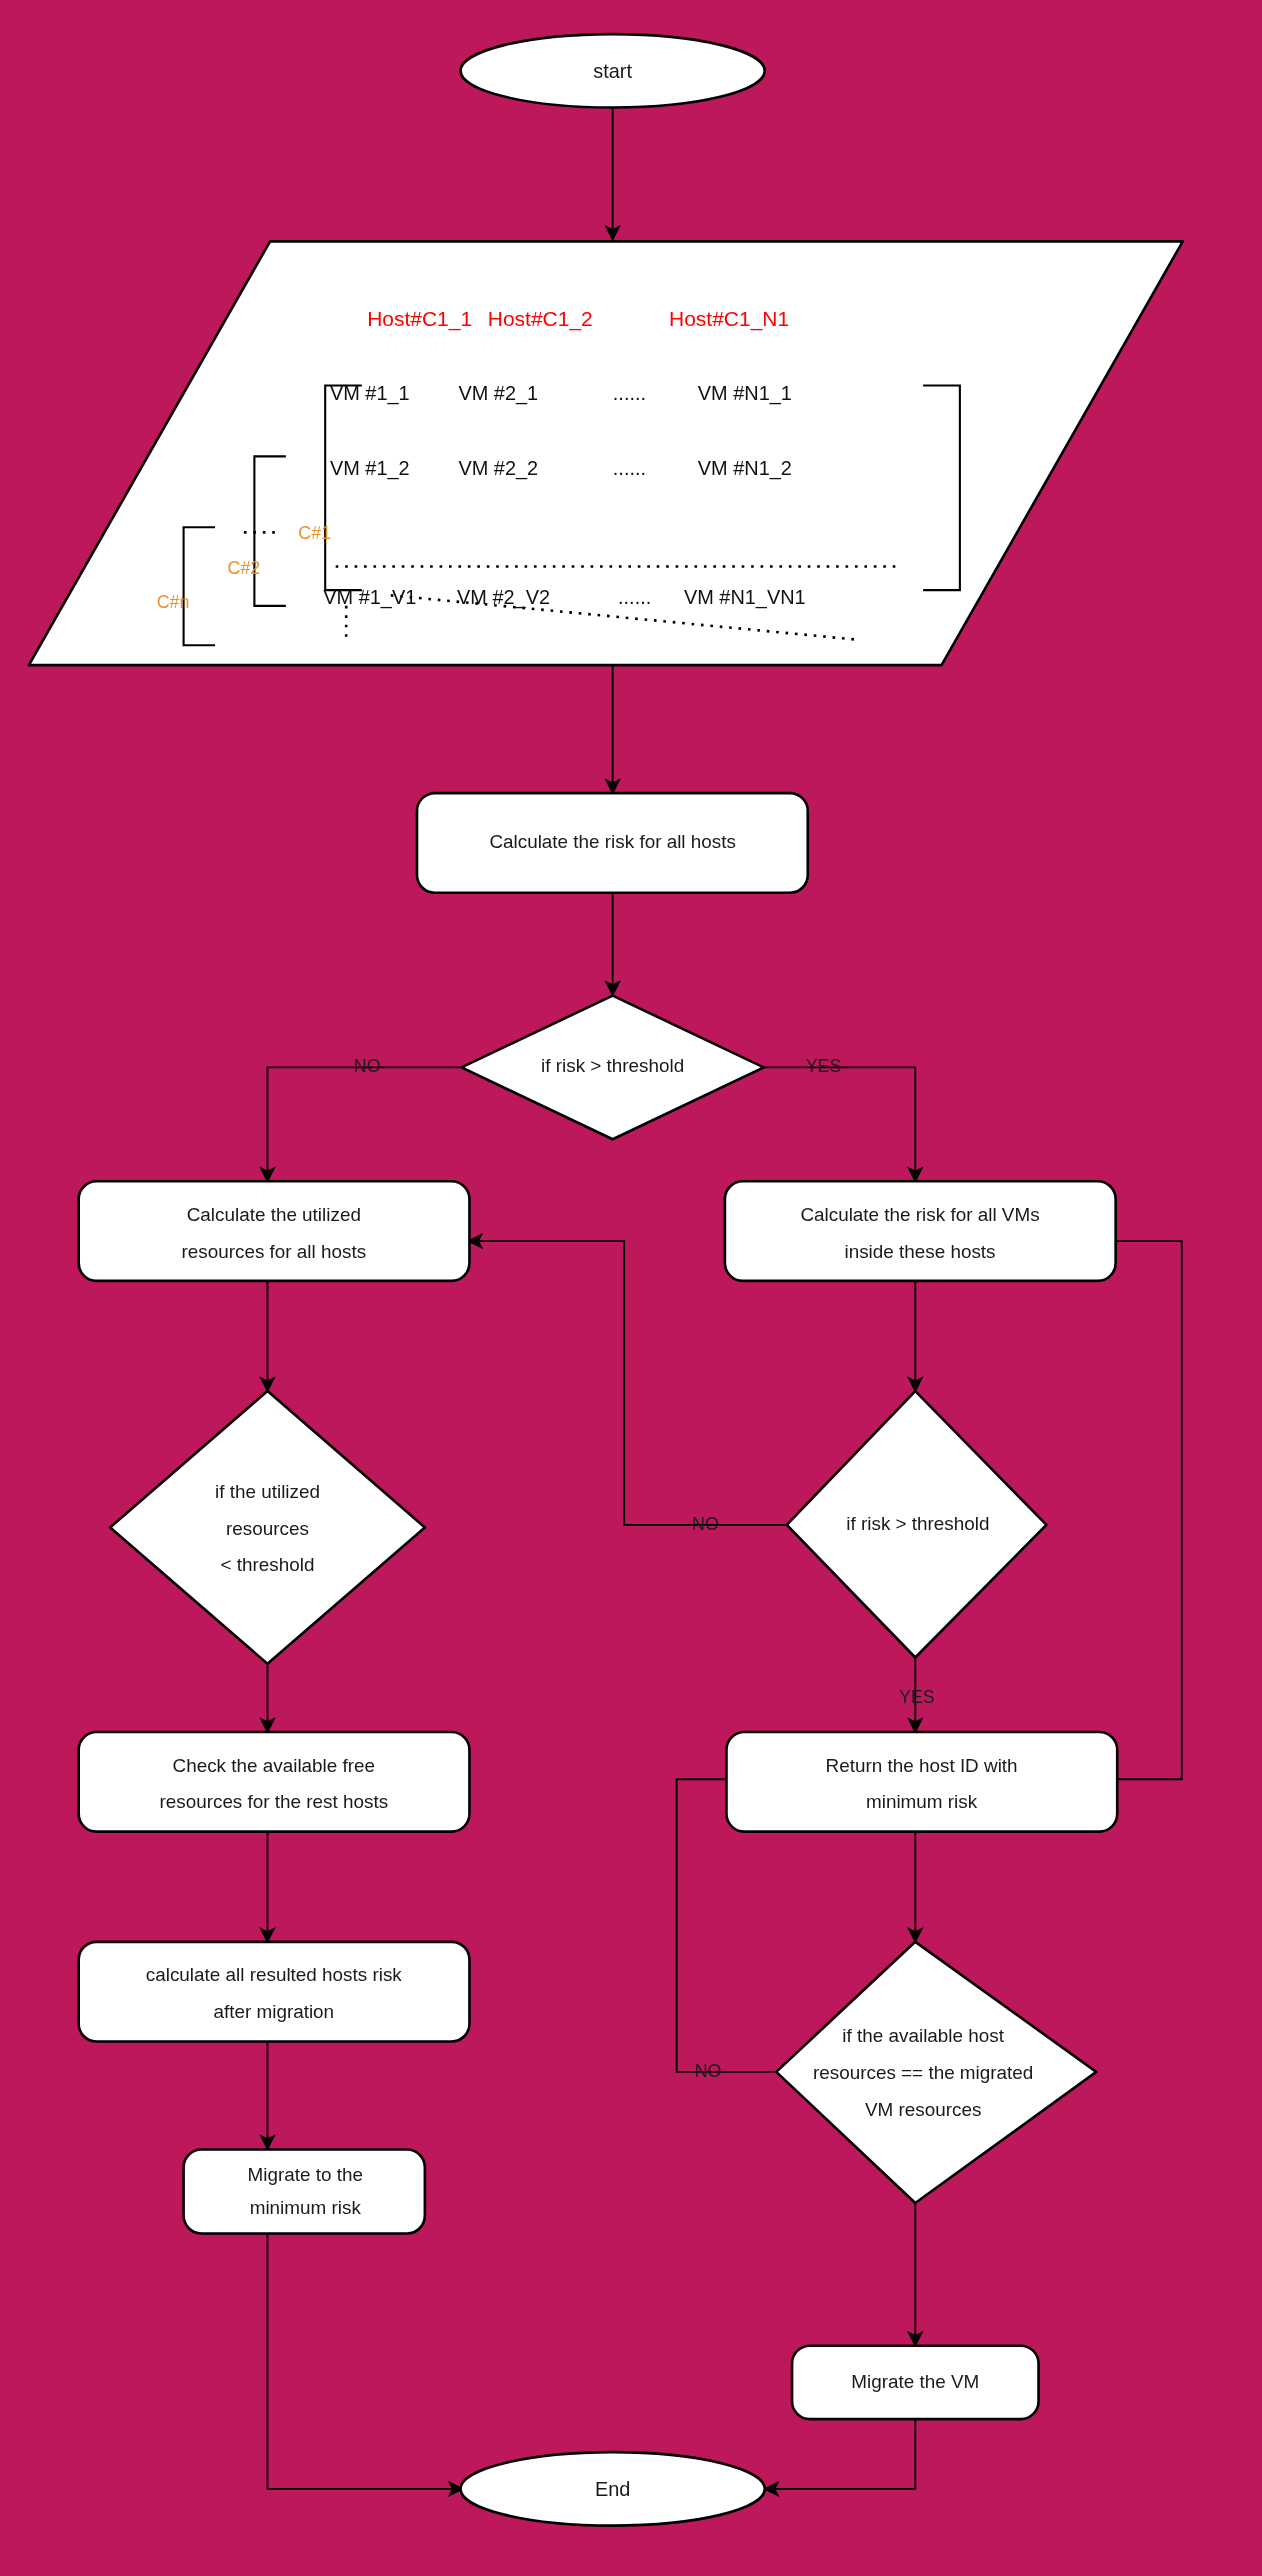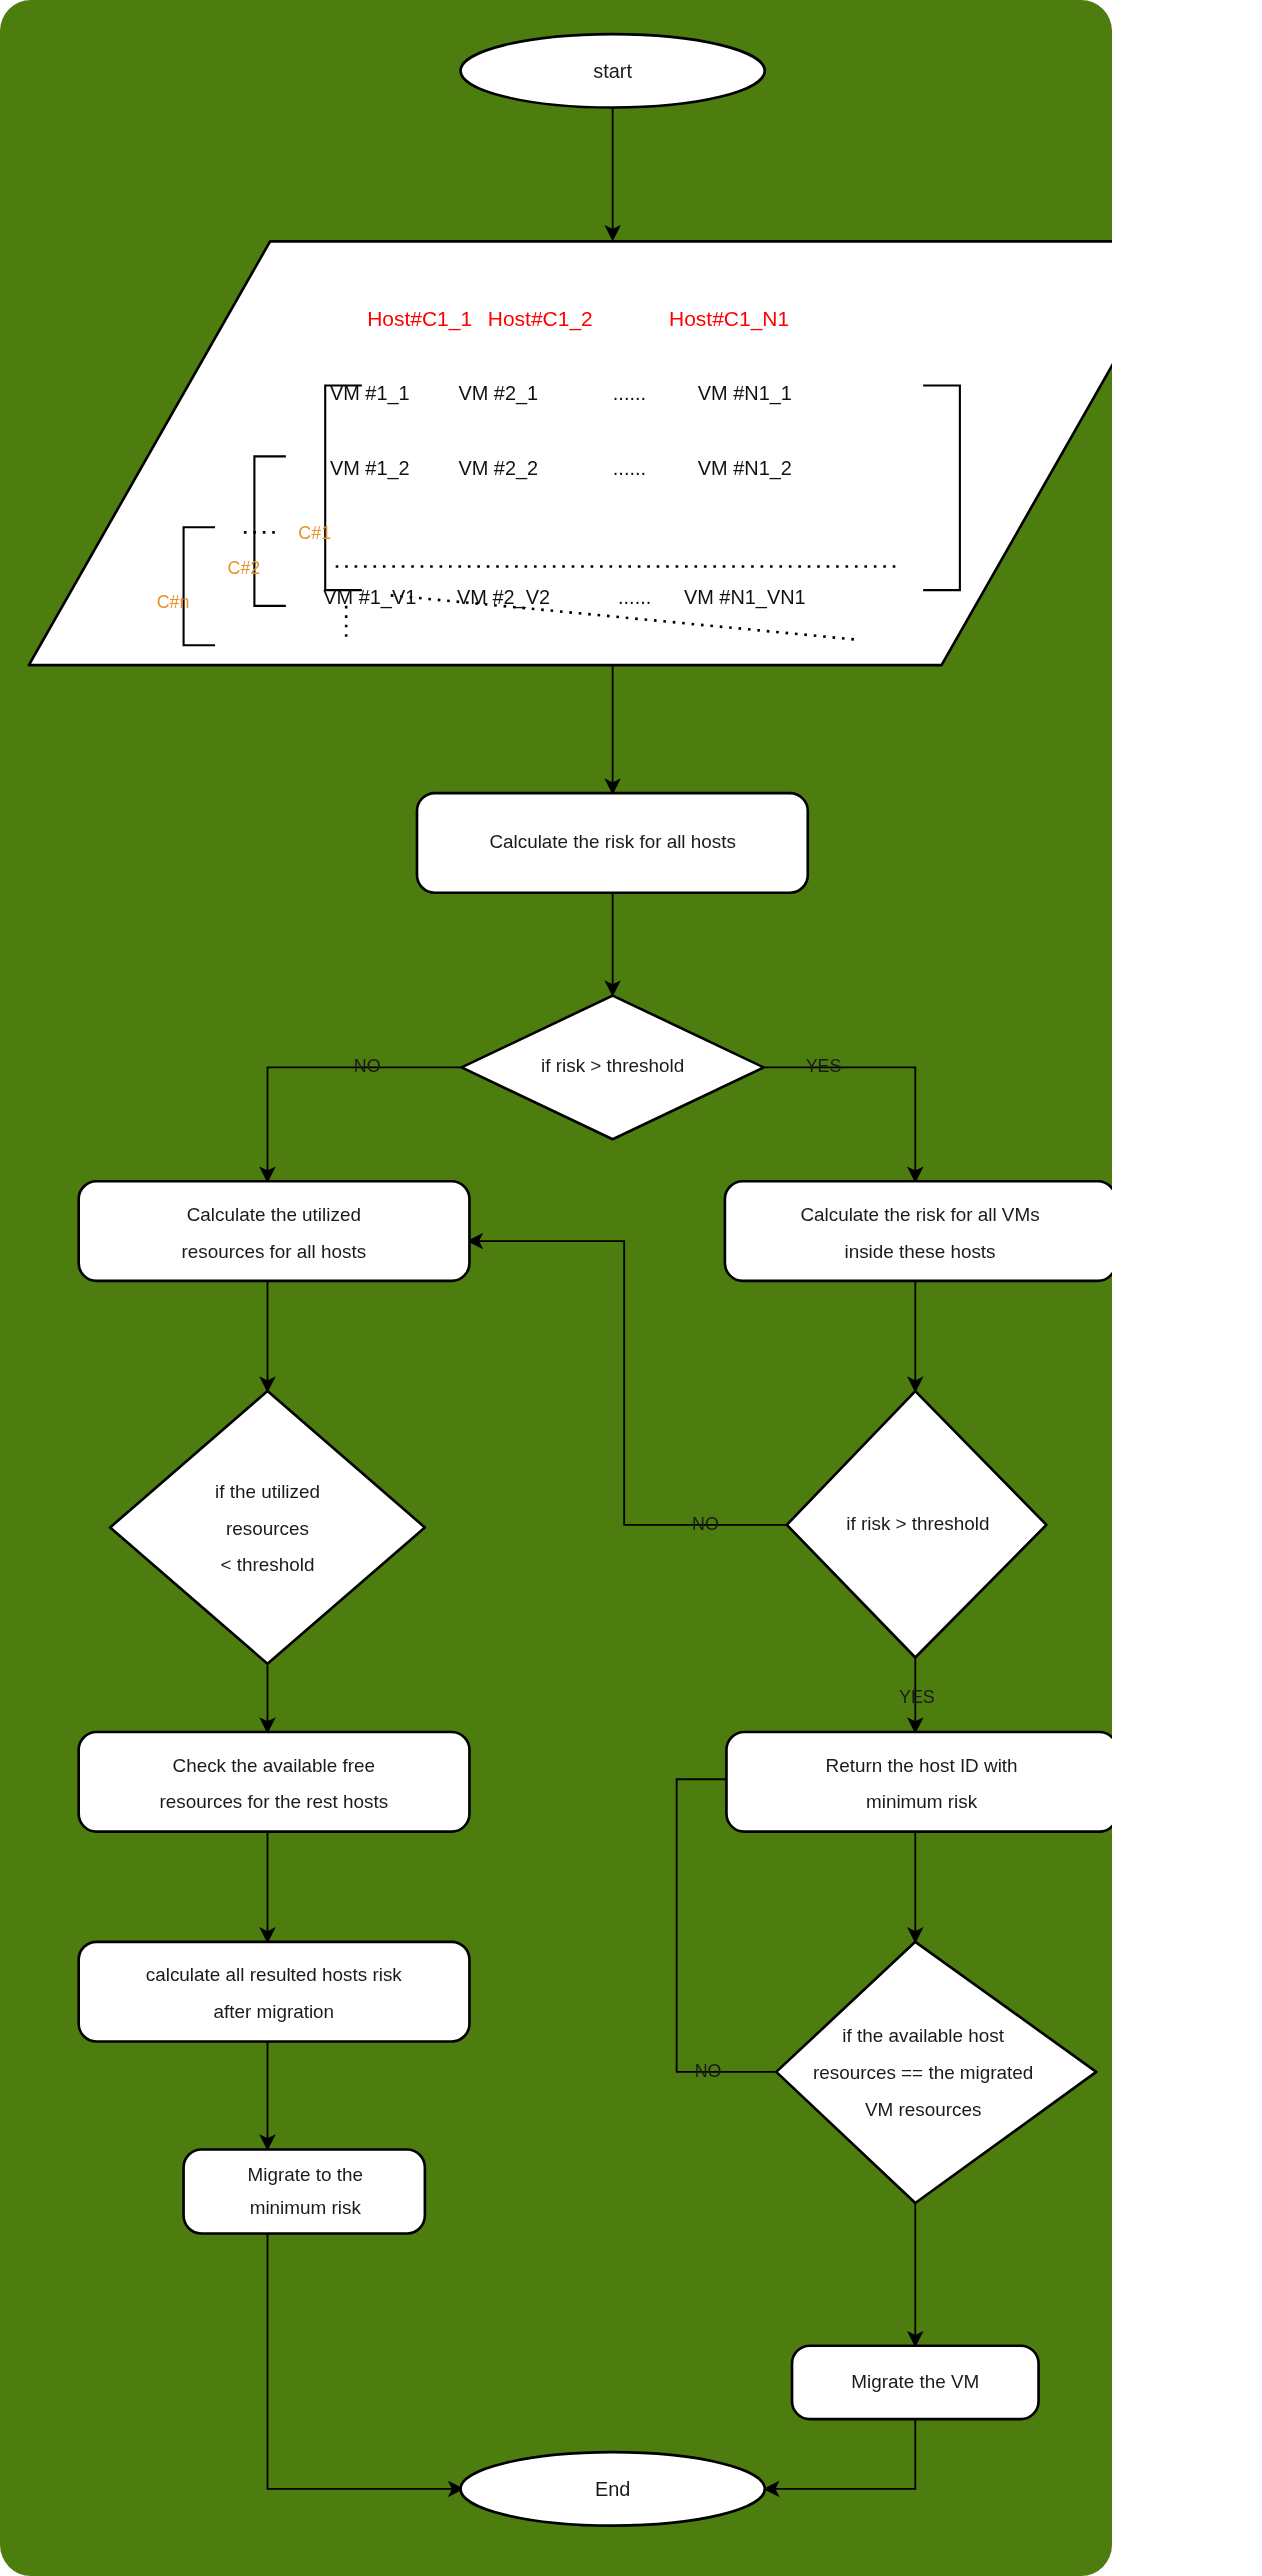--- a/index.html
+++ b/index.html
@@ -5,25 +5,24 @@
   html, body {
     margin: 0;
     padding: 0;
     background: #ffffff;
   }
   body {
     font-family: "Liberation Sans", sans-serif;
   }
   #flowchart-root {
     position: relative;
-    width: 1112px;
+    width: 1262px;
     height: 2576px;
-    background: #4d7c0f;
+    background: #be185d;
     overflow: hidden;
-    border-radius: 31px;
   }
   #flow-svg {
     position: absolute;
     left: 0;
     top: 0;
     width: 1262px;
     height: 2576px;
   }
   .node-text {
     font-family: "Liberation Sans", sans-serif;

